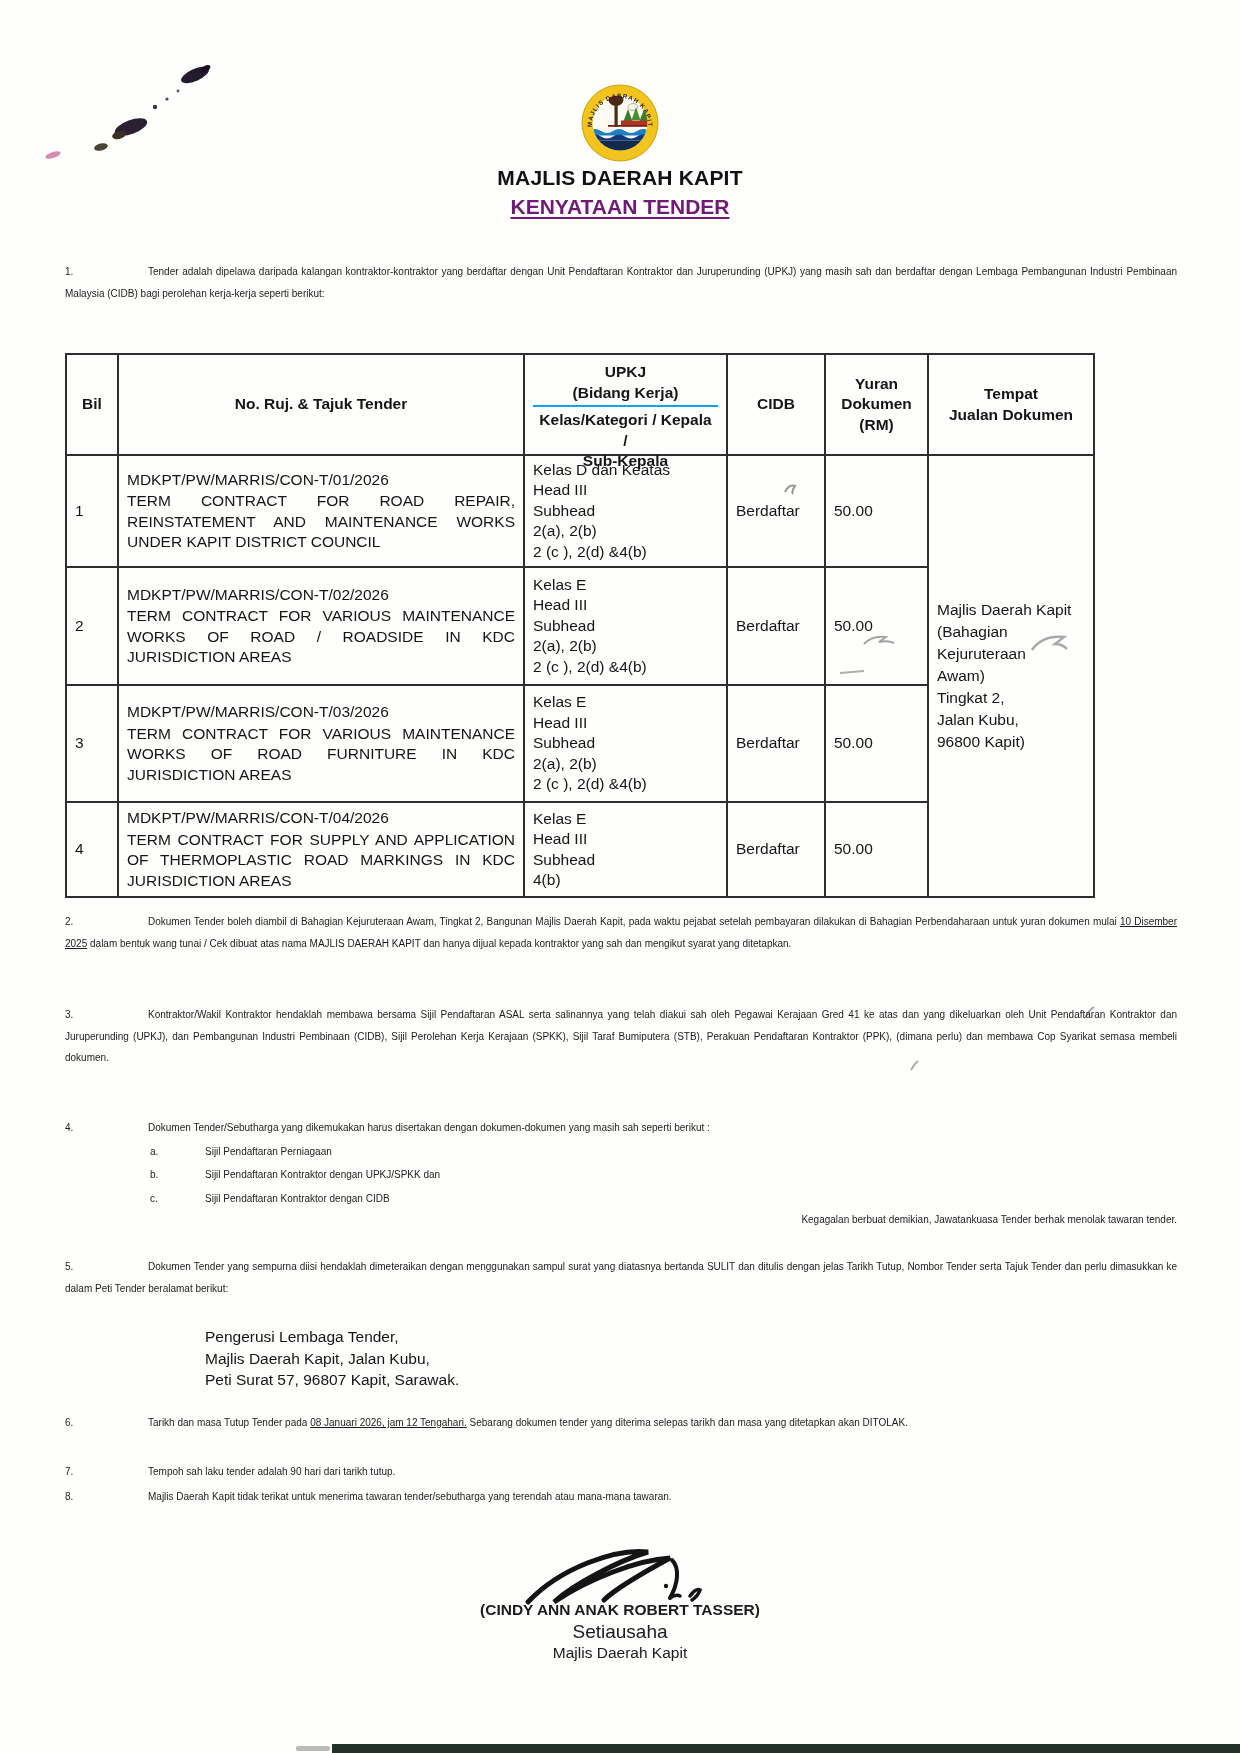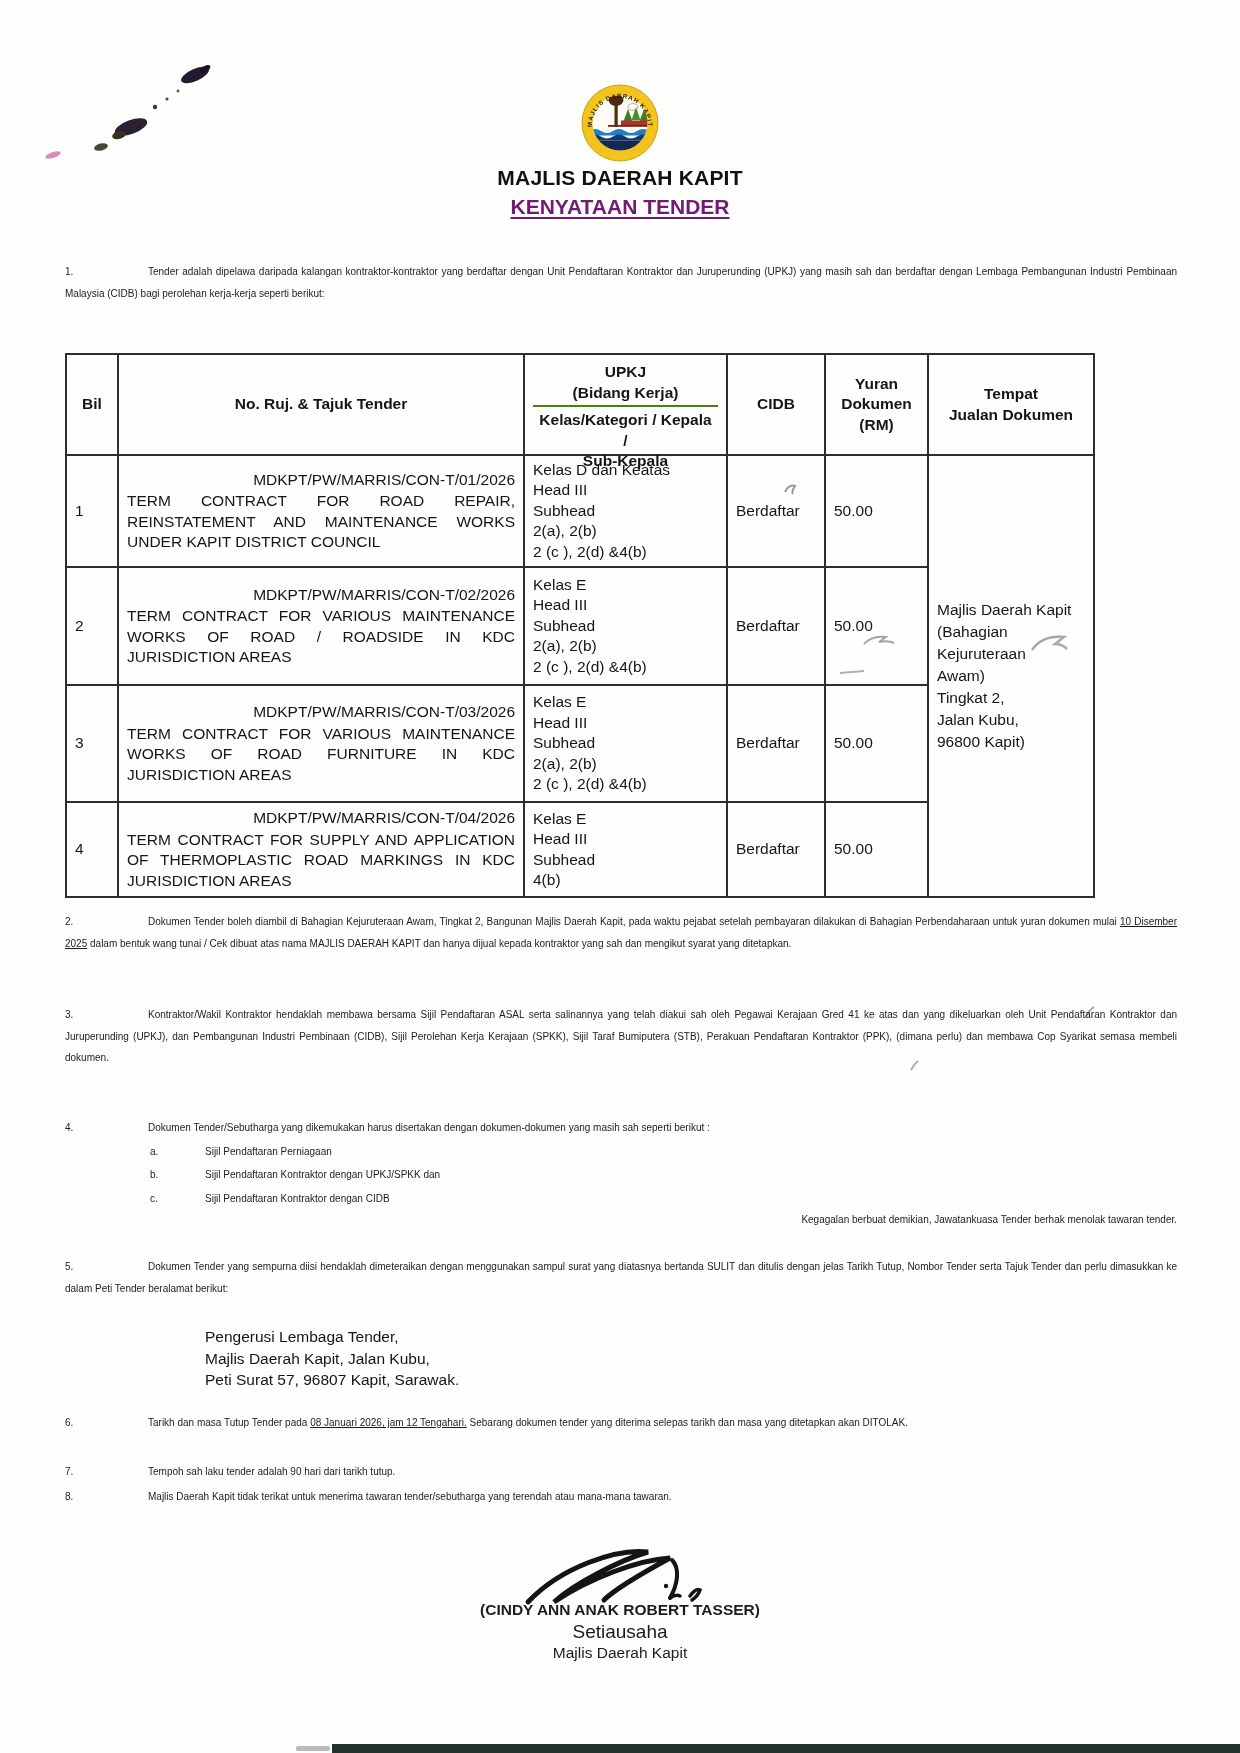--- a/index.html
+++ b/index.html
@@ -18,23 +18,23 @@
   .listitem{position:relative;padding-left:140px;text-align:left;margin-top:2px}
   .llabel{position:absolute;left:85px}
   .addr{position:absolute;left:205px;top:1326px;font-size:15.5px;line-height:21.5px;font-weight:400;white-space:pre-line;color:#151515}
   
   .tbl{position:absolute;left:65px;top:353px;width:1028px;border-collapse:collapse;
        font-size:15.5px;line-height:20.5px;color:#151515;table-layout:fixed}
   .tbl th,.tbl td{border:2px solid #2e2e2e;padding:3px 8px;vertical-align:middle}
   .tbl th{font-weight:700;text-align:center}
   .c{text-align:left}
   .upkj-th{padding:0}
-  .upkj-top{border-bottom:2px solid #4d7c0f;padding:4px 4px 5px;height:49px}
+  .upkj-top{border-bottom:2px solid #0ea5e9;padding:4px 4px 5px;height:49px}
   .upkj-bot{padding:3px 4px;height:44px}
-  .rujcell .ref{text-align:right;margin-bottom:1px}
+  .rujcell .ref{text-align:left;margin-bottom:1px}
   .rujcell .ttl{text-align:justify}
   .tempat{line-height:22px}
   
   .sig-name{top:1599px;font-size:15.5px;font-weight:700;line-height:21.5px}
   .sig-role{top:1621px;font-size:19px;line-height:21.5px}
   .sig-org{top:1642px;font-size:15.5px;line-height:21.5px}
   .bottom-strip{position:absolute;left:332px;top:1744px;width:908px;height:9px;background:#223129}
   .smudge{position:absolute;left:296px;top:1746px;width:34px;height:5px;background:#8a8f8a;opacity:.6;border-radius:2px}
 </style>
 </head>

